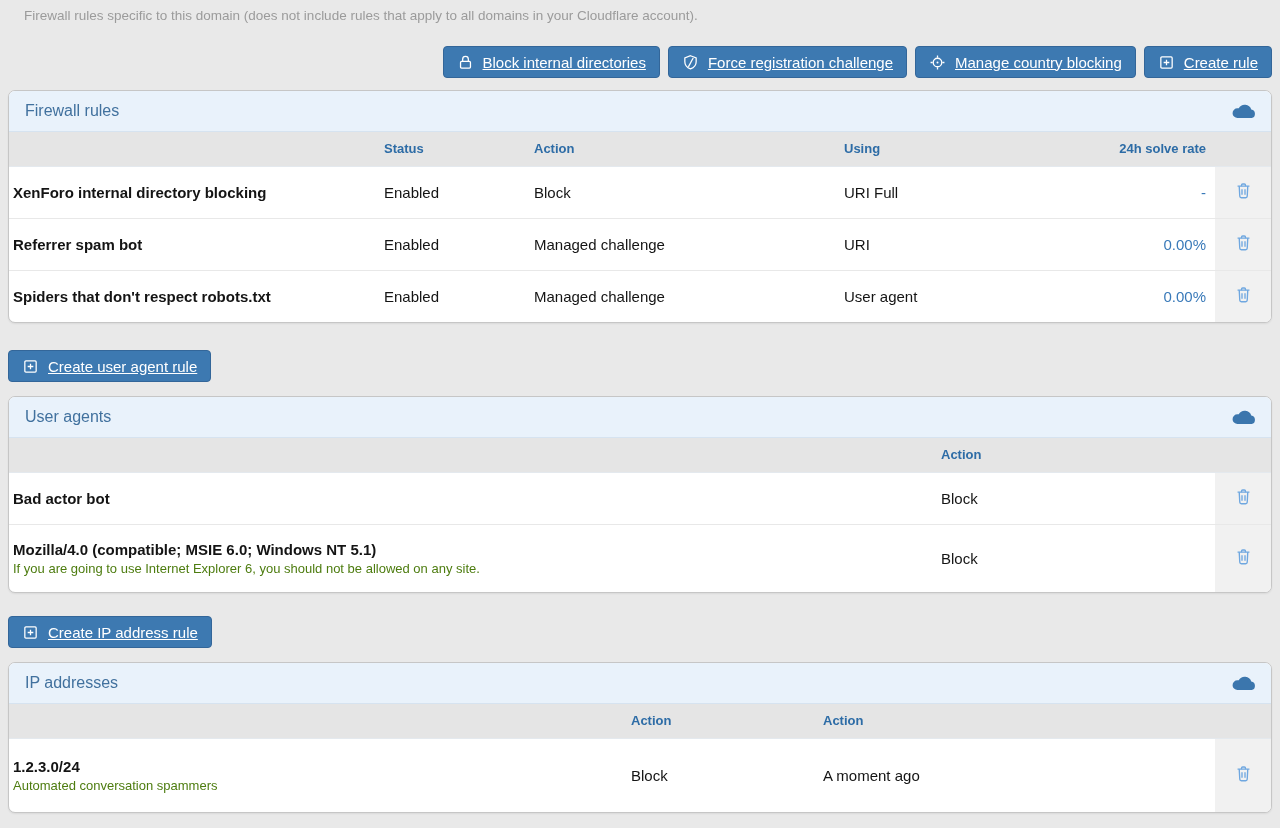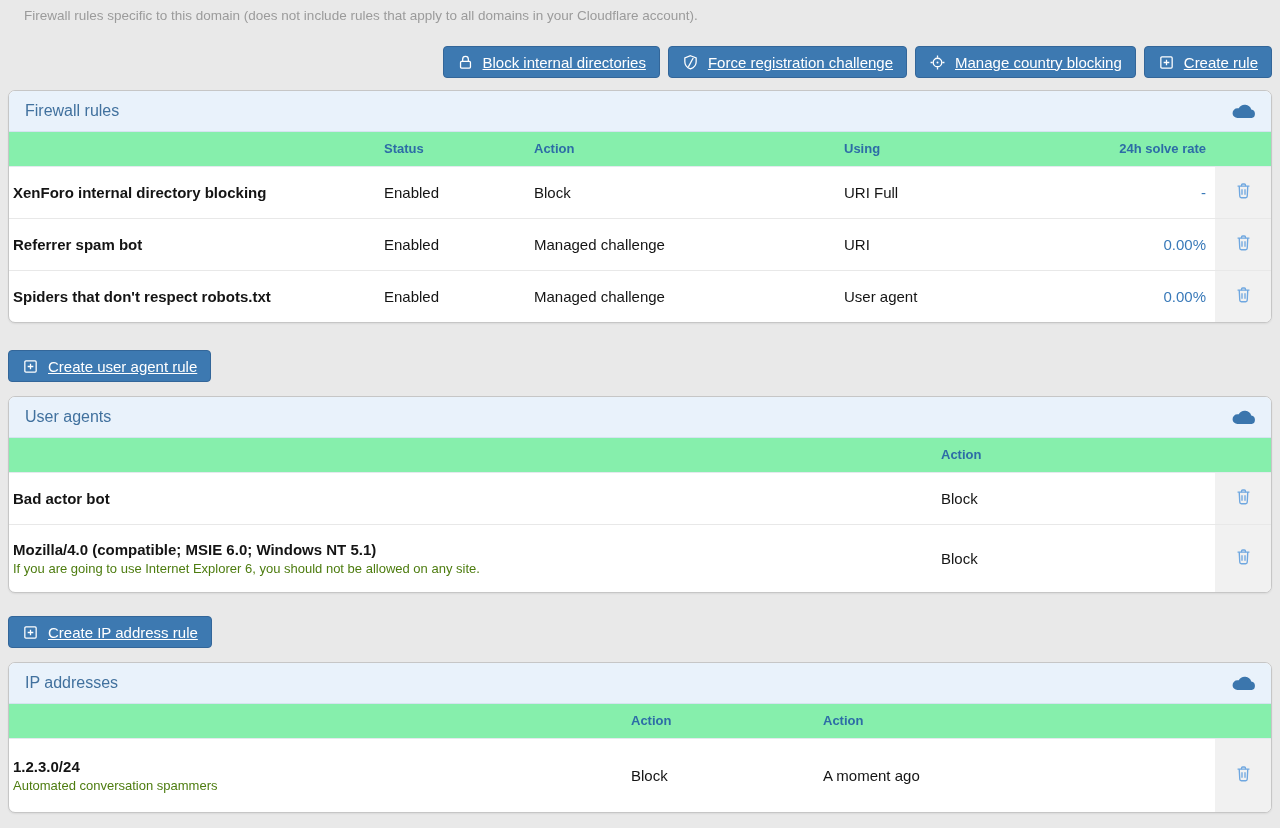--- a/index.html
+++ b/index.html
@@ -57,21 +57,21 @@
     padding: 0 14px 0 16px;
     background: #e9f2fb;
     border-bottom: 1px solid #d6e3f0;
     color: #41719e;
     font-size: 16px;
   }
   .cloud-icon { color: #3b76ad; display: inline-flex; margin-top: 2px; }
   table { width: 100%; border-collapse: collapse; table-layout: fixed; }
   thead th {
     height: 34px;
-    background: #86efac;
+    background: #e5e5e5;
     color: #2d6ca6;
     font-size: 13px;
     font-weight: bold;
     text-align: left;
     vertical-align: middle;
     border-bottom: 1px solid #e4e9ee;
   }
   tbody td {
     vertical-align: middle;
     font-size: 15px;

